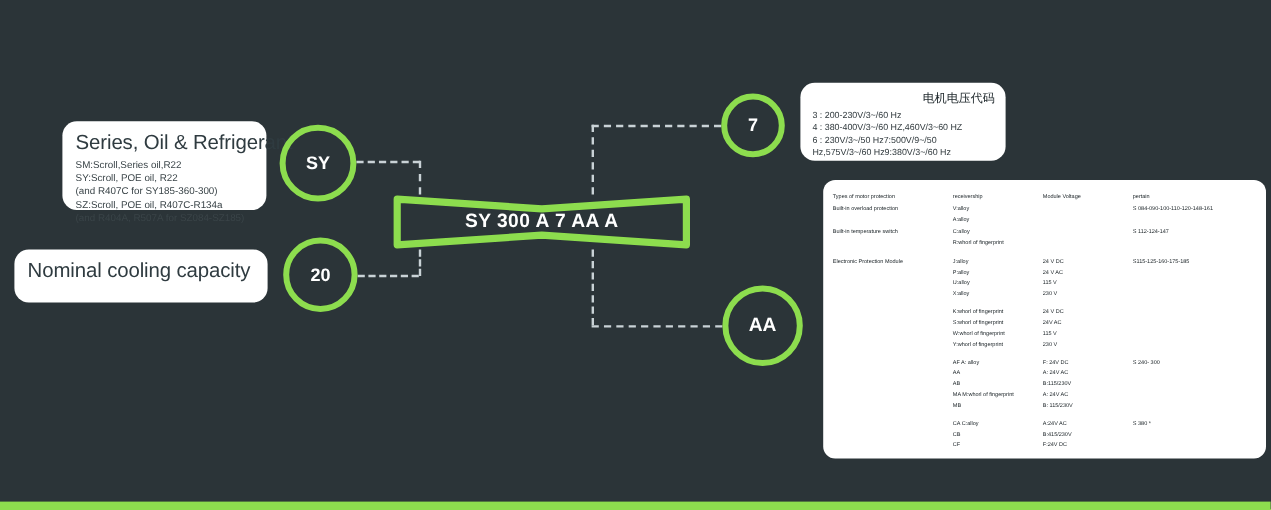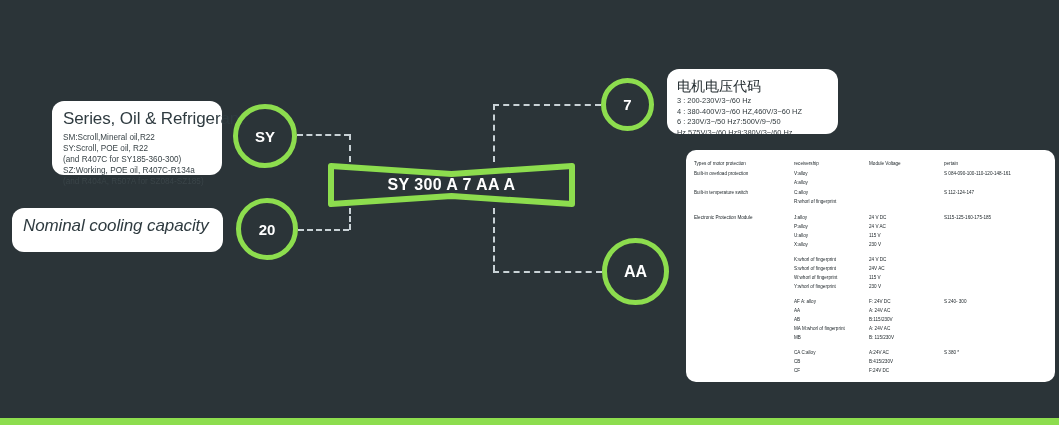--- a/index.html
+++ b/index.html
@@ -51,40 +51,40 @@
     width: 170px;
     height: 74px;
     padding: 8px 10px 6px 11px;
   }
   #card-nominal {
     left: 12px;
     top: 208px;
     width: 211px;
     height: 44px;
     padding: 8px 10px 6px 11px;
-    font-style: italic;
   }
   #card-motor {
     left: 667px;
     top: 69px;
     width: 171px;
     height: 65px;
     padding: 7px 9px 6px 10px;
   }
   .cn-text {
     font-size: 7.4px;
     color: #30393d;
     line-height: 1.42;
     white-space: nowrap;
   }
   .cn-title {
-    font-size: 14px;
+    font-size: 10px;
     color: #222b2f;
     line-height: 1.45;
     white-space: nowrap;
+    text-align: right;
   }
 
   
   #card-table {
     position: absolute;
     left: 686px;
     top: 150px;
     width: 369px;
     height: 232px;
     background: #ffffff;
@@ -181,24 +181,24 @@
 
   <div class="dash-v" style="left:493px; top:104px; height:58px;"></div>
   <div class="dash-h" style="left:493px; top:104px; width:108px;"></div>
 
   <div class="dash-v" style="left:493px; top:208px; height:63px;"></div>
   <div class="dash-h" style="left:493px; top:271px; width:109px;"></div>
 
   <div class="card" id="card-series">
     <div class="card-title">Series, Oil &amp; Refrigerant</div>
     <div class="card-sub">
-      <div>SM:Scroll,Mineral oil,R22</div>
+      <div>SM:Scroll,Series oil,R22</div>
       <div>SY:Scroll, POE oil, R22</div>
       <div>(and R407C for SY185-360-300)</div>
-      <div>SZ:Working, POE oil, R407C-R134a</div>
+      <div>SZ:Scroll, POE oil, R407C-R134a</div>
       <div>(and R404A, R507A for SZ084-SZ185)</div>
     </div>
   </div>
 
   <div class="card" id="card-nominal">
     <div class="card-title">Nominal cooling capacity</div>
   </div>
 
   <div class="card" id="card-motor">
     <div class="cn-title">电机电压代码</div>

